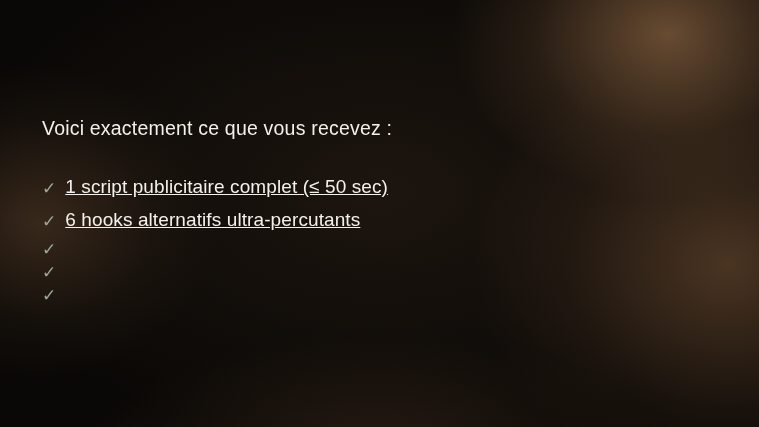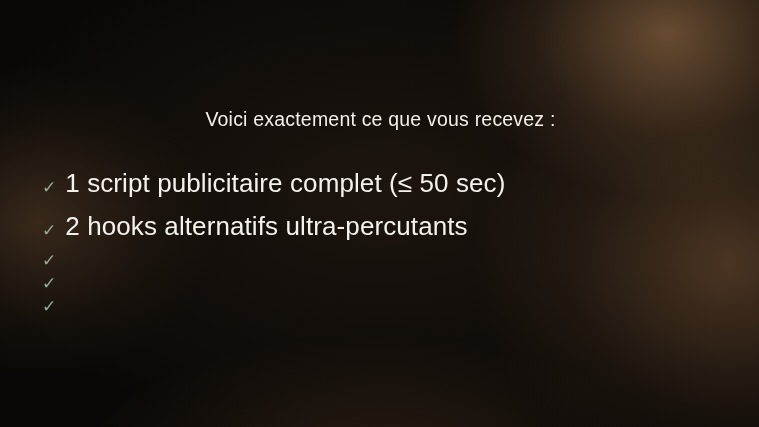--- a/index.html
+++ b/index.html
@@ -27,24 +27,23 @@
   .content {
     position: absolute;
     left: 42px;
     top: 108px;
     right: 40px;
   }
   .headline {
     color: #f3efe9;
     font-size: 19.5px;
     letter-spacing: 0.2px;
-    margin: 0 0 34px 0;
+    margin: 9px 0 34px 0;
     font-weight: 400;
     white-space: pre;
-    text-align: center;
   }
   .bullets {
     list-style: none;
     margin: 0;
     padding: 0;
   }
   .bullet {
     display: flex;
     align-items: baseline;
     gap: 9px;
@@ -53,44 +52,45 @@
   .check {
     flex: 0 0 auto;
     color: #9aa894;
     font-size: 17px;
     line-height: 1;
     position: relative;
     top: 1px;
   }
   .bullet-text {
     color: #f4f1ec;
-    font-size: 26px;
+    font-size: 19px;
     line-height: 1.42;
     letter-spacing: 0.1px;
     white-space: pre;
+    text-decoration: underline;
   }
 </style>
 </head>
 <body>
 
 <div class="slide">
   <div class="content">
 
     <p class="headline">Voici exactement ce que vous recevez :</p>
 
     <ul class="bullets">
 
       <li class="bullet">
         <span class="check">✓</span>
         <span class="bullet-text">1 script publicitaire complet (≤ 50 sec)</span>
       </li>
 
       <li class="bullet">
         <span class="check">✓</span>
-        <span class="bullet-text">2 hooks alternatifs ultra-percutants</span>
+        <span class="bullet-text">6 hooks alternatifs ultra-percutants</span>
       </li>
 
       <li class="bullet">
         <span class="check">✓</span>
       </li>
 
       <li class="bullet">
         <span class="check">✓</span>
       </li>
 

